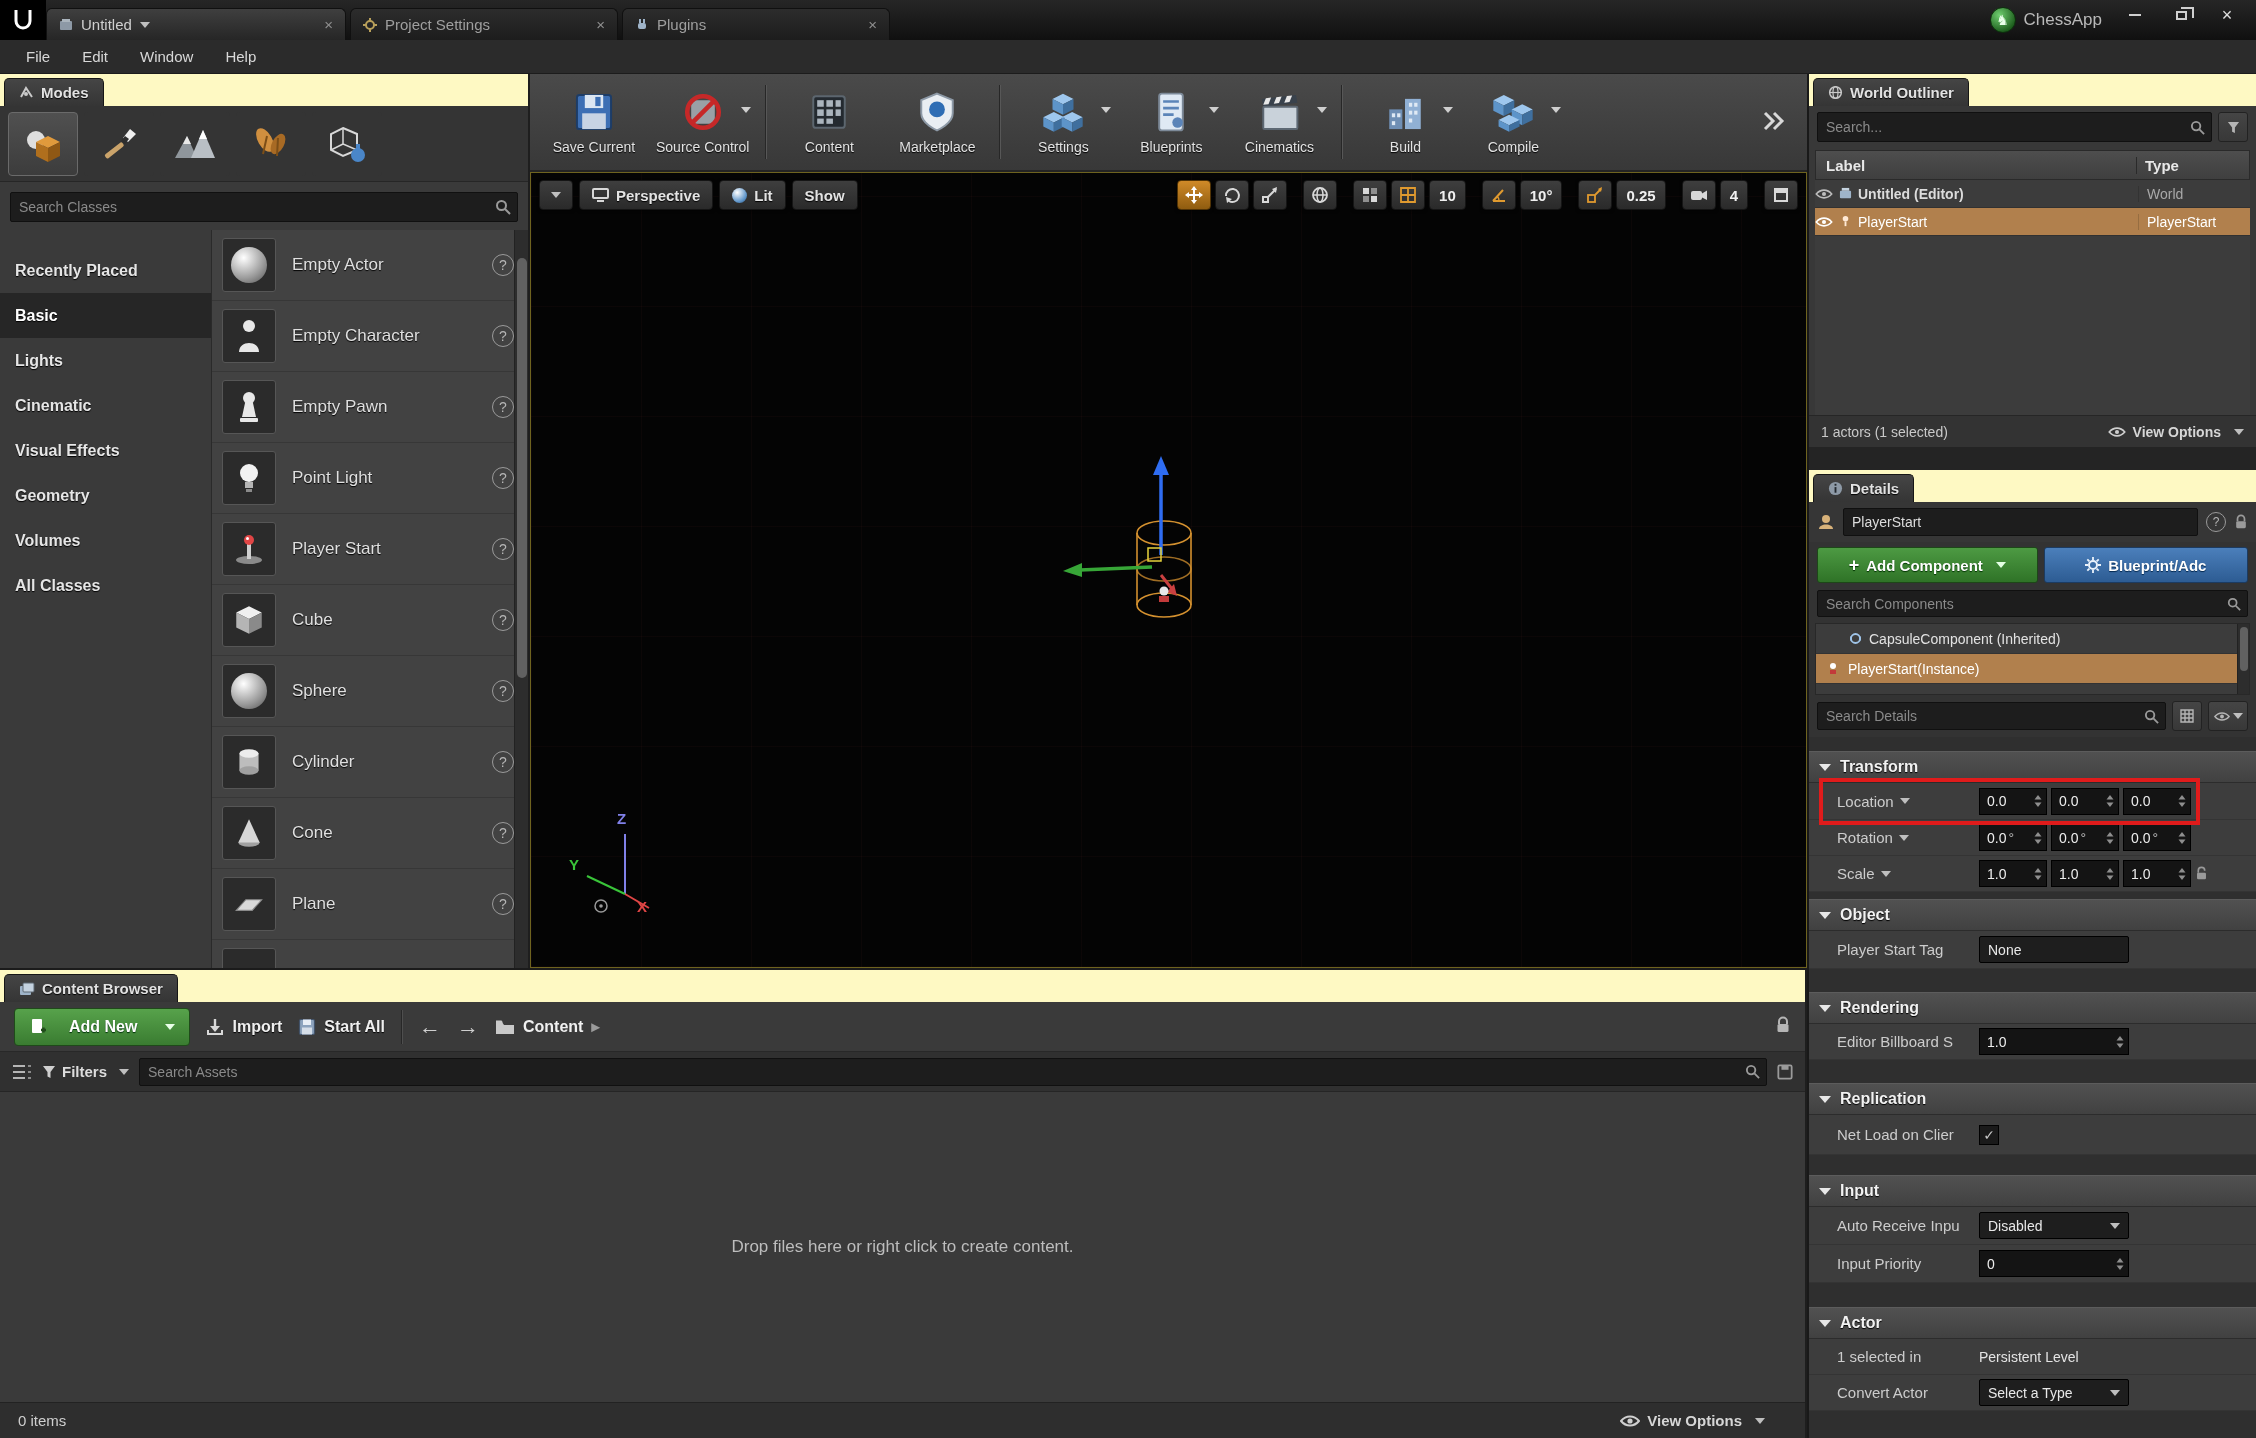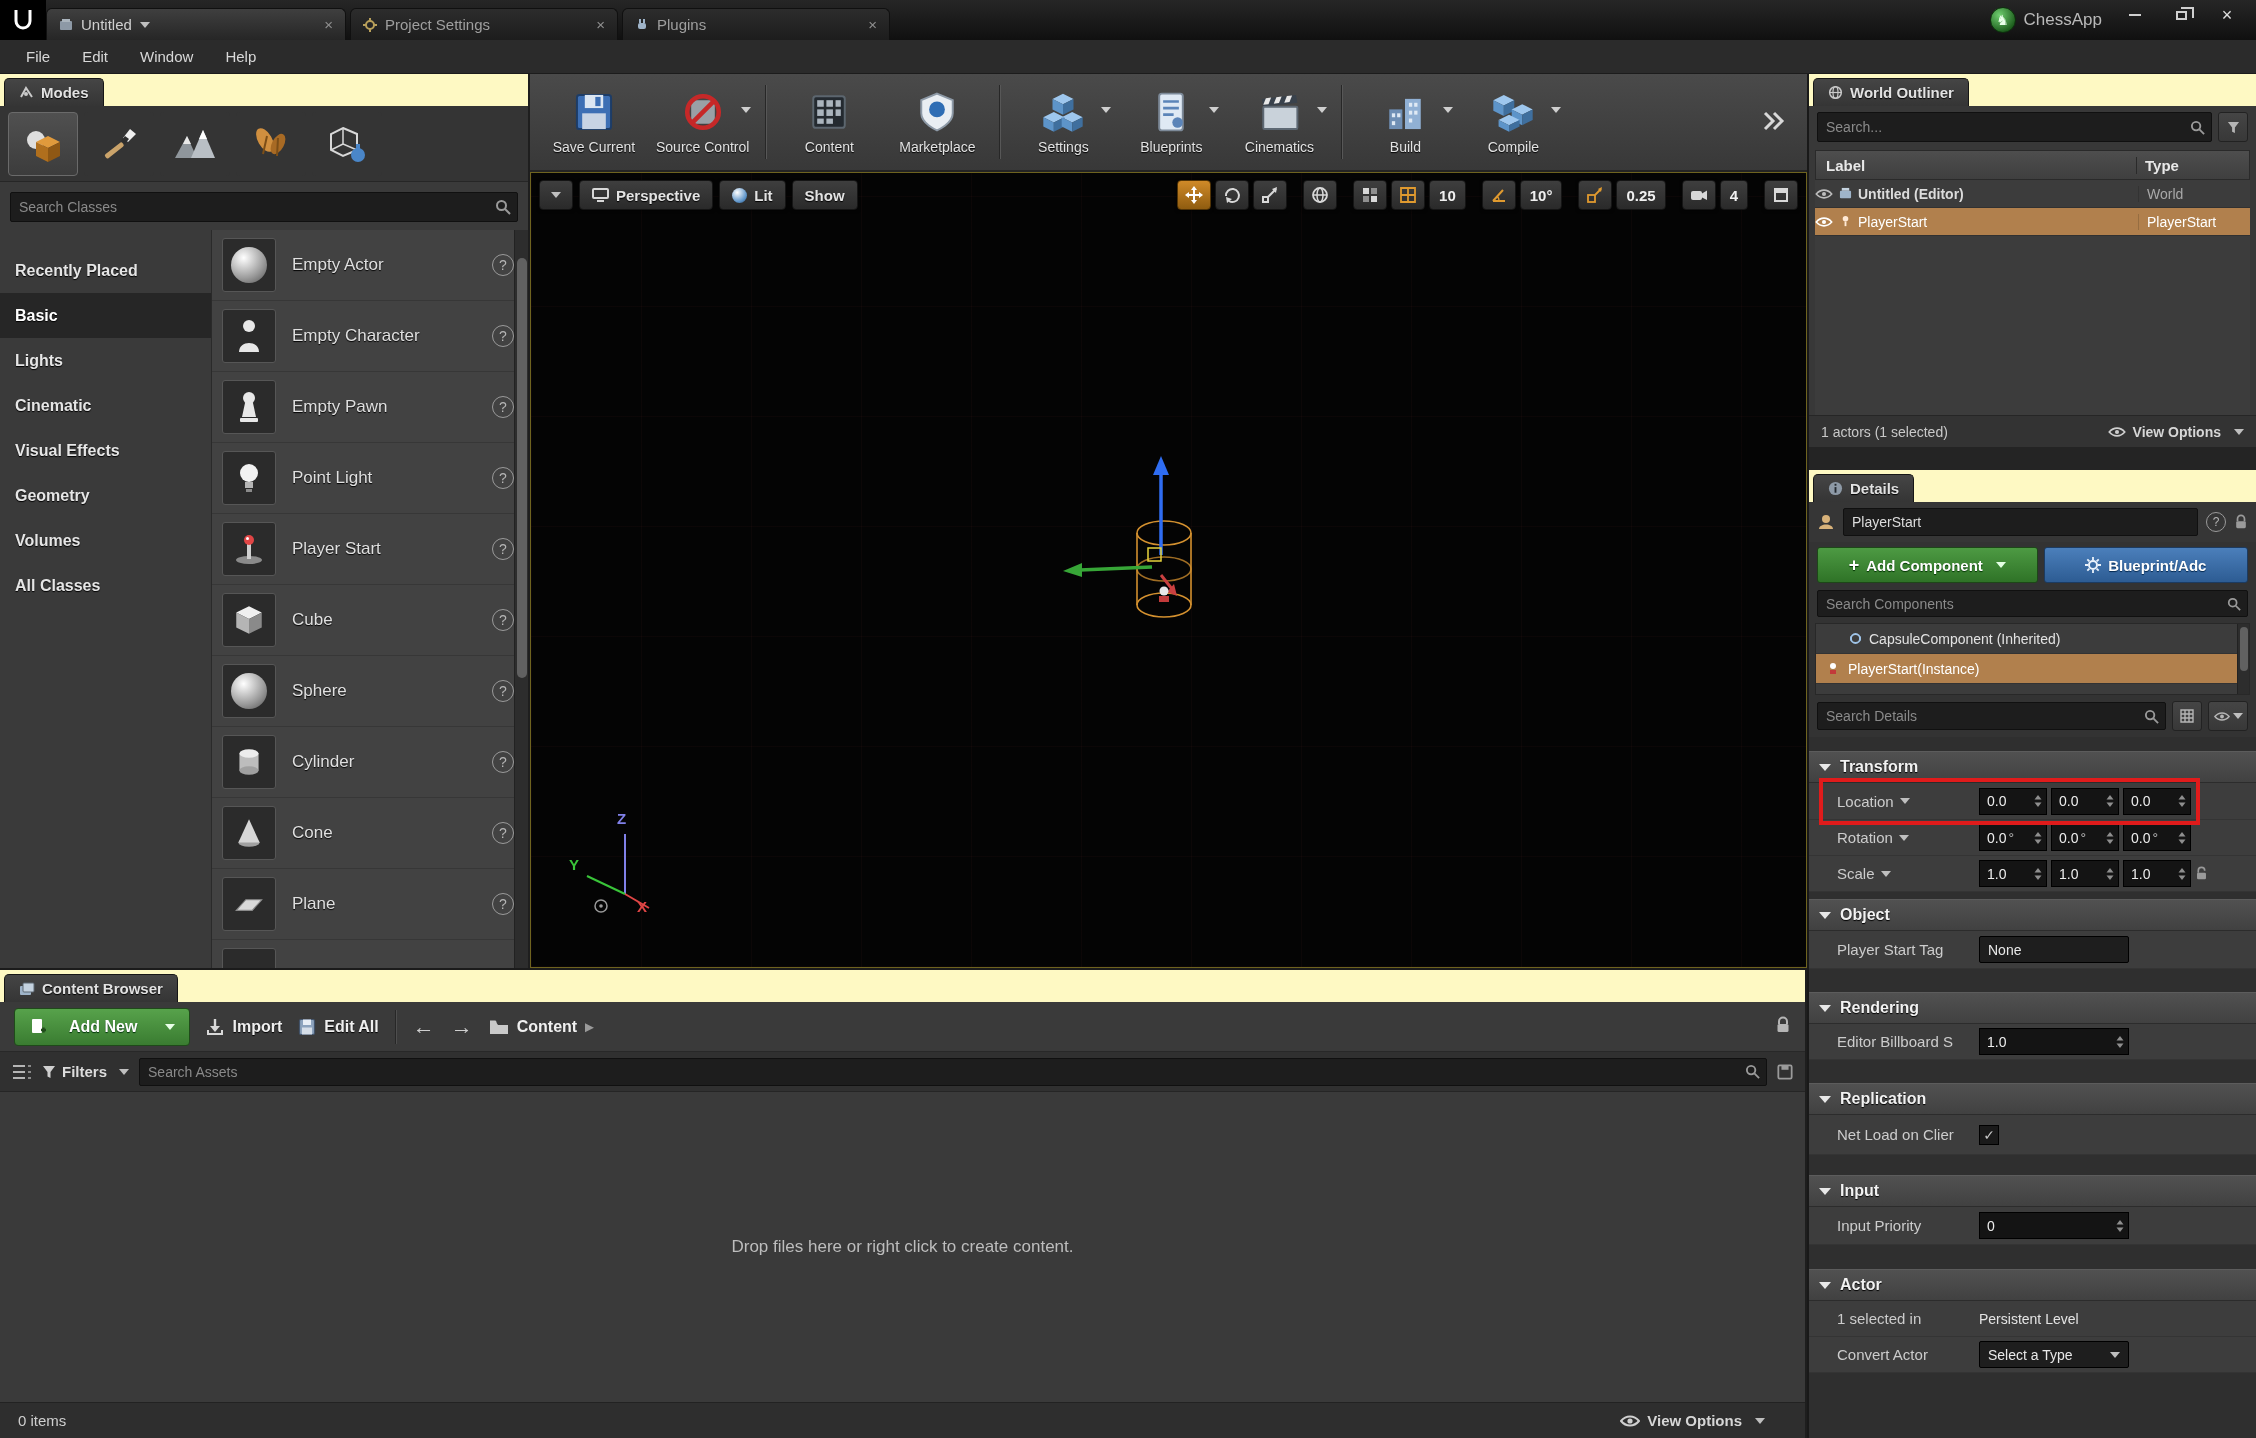--- a/index.html
+++ b/index.html
@@ -682,21 +682,21 @@
             <path d="M2 12v4h14v-4" fill="none" stroke="#d8d8d8" stroke-width="2"></path>
           </svg>
         <span>Import</span>
       </div>
       <div class="cbbtn">
         <svg width="18" height="18" viewBox="0 0 18 18">
             <rect x="1.5" y="1.5" width="15" height="15" rx="1.5" fill="#8da3bd" stroke="#42536a" stroke-width="1.2"></rect>
             <rect x="5" y="1.5" width="8" height="5.5" fill="#e8eef5"></rect>
             <rect x="4" y="9.5" width="10" height="7" fill="#d6dee8"></rect>
           </svg>
-        <span>Edit All</span>
+        <span>Start All</span>
       </div>
       <div style="width:2px;height:34px;background:#272727;border-right:1px solid #4e4e4e"></div>
       <span class="navarrow">←</span>
       <span class="navarrow">→</span>
       <div class="crumbs">
         <svg width="20" height="16" viewBox="0 0 20 16">
             <path d="M1 3 h6 l2 3 h10 v9 H1 Z" fill="#c9c9c9"></path>
             <path d="M1 3 v-1.5 h5.5 l1.5 2" fill="#c9c9c9"></path>
           </svg>
         <span>Content</span>
@@ -1066,20 +1066,29 @@
               </div>
           </div>
         </div>
 
         <div style="margin-bottom:24px">
           <div class="shead">
             <span class="tri"></span>
             <span class="shead-label">Input</span>
           </div>
           <div class="prow" style="height:38px">
+            <div class="plabel">Auto Receive Inpu</div>
+            <div class="pval">
+              <div class="combofield">
+                  <span>Disabled</span>
+                  <span class="ddtri"></span>
+                </div>
+            </div>
+          </div>
+          <div class="prow" style="height:38px">
             <div class="plabel">Input Priority</div>
             <div class="pval">
               <div class="numfield wide">
                   <span>0</span>
                   <svg class="spin" viewBox="0 0 8 14">
                     <polygon points="4,1 7.5,5.5 0.5,5.5"></polygon>
                     <polygon points="0.5,8.5 7.5,8.5 4,13"></polygon>
                   </svg>
                 </div>
             </div>

